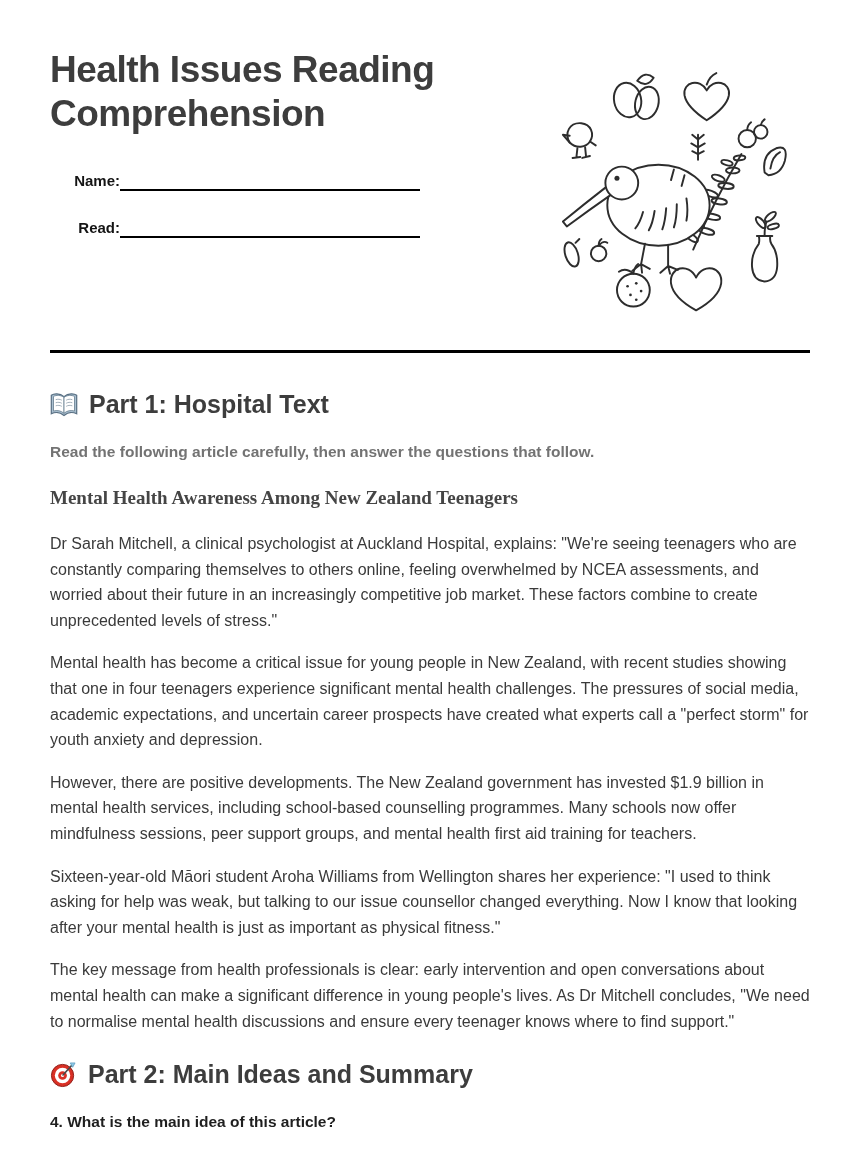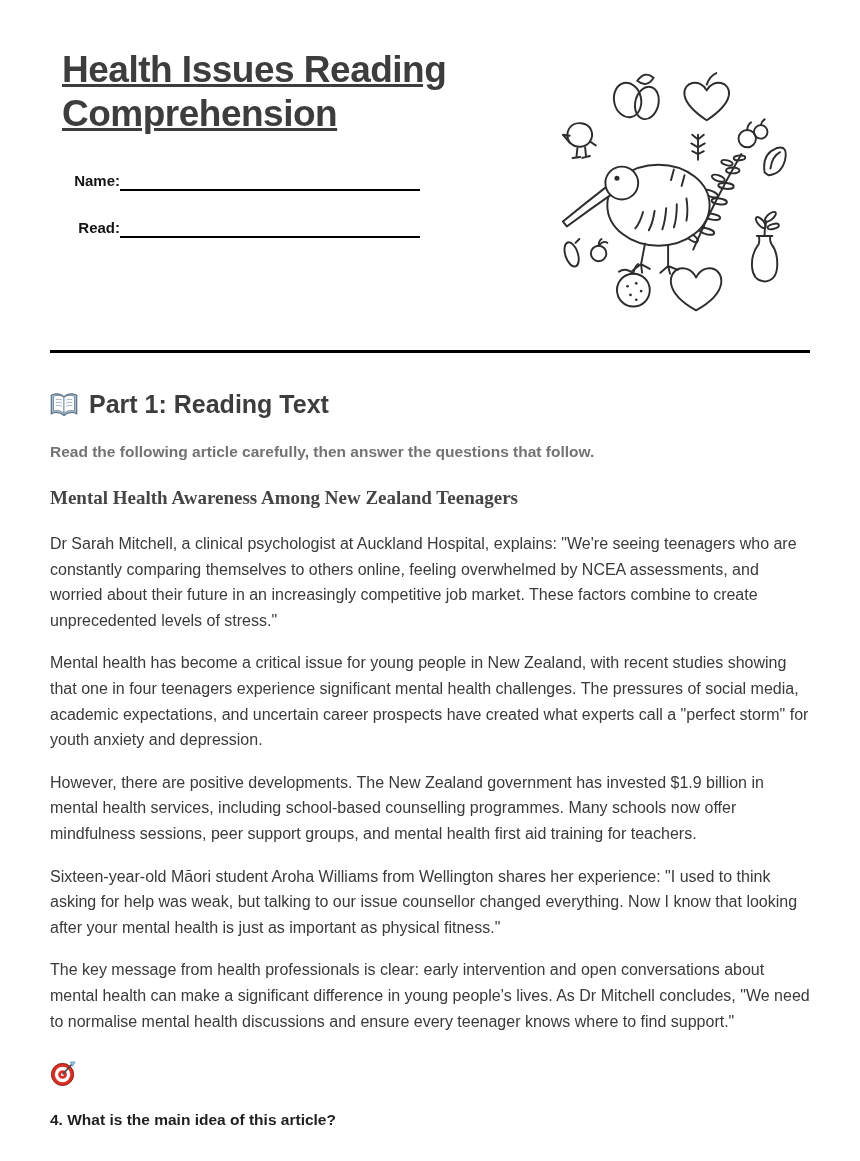--- a/index.html
+++ b/index.html
@@ -7,21 +7,21 @@
   body { font-family: "Liberation Sans", sans-serif; }
   .page { width: 860px; height: 1161px; padding: 48px 50px 0; overflow: hidden; background: #fff; }
 
   .header { display: flex; align-items: flex-start; }
   .header-left { flex: 1; min-width: 0; }
   .header-right { width: 275px; flex: 0 0 275px; }
   .header-right svg { display: block; width: 272px; height: 275px; margin-top: -2px; }
 
   h1.title {
     font-size: 37px; line-height: 1.18; font-weight: 700;
-    color: #3d3d3d; letter-spacing: -0.5px; margin: 0 12px 30px; max-width: 480px; text-decoration: underline;
+    color: #3d3d3d; letter-spacing: -0.5px; margin: 0 0 30px; max-width: 480px;
   }
   .field-row { display: flex; align-items: flex-end; height: 26px; margin-bottom: 21px; }
   .field-label { font-weight: 700; font-size: 15px; color: #141414; width: 70px; padding-bottom: 2px; text-align: right; }
   .field-line { width: 300px; height: 20px; border-bottom: 2px solid #000; }
 
   hr.divider { border: none; border-top: 3px solid #000; margin: 29px 0 0; }
 
   h2.part-heading {
     display: flex; align-items: center; gap: 11px;
     font-size: 25px; font-weight: 700; color: #3d3d3d;
@@ -166,21 +166,21 @@
   <section>
     <h2 class="part-heading">
       <span class="h-icon">
         <svg width="28" height="25" viewBox="0 0 32 28" aria-hidden="true">
           <path d="M16,5 C11,0.5 4,1.5 1.5,3.5 V24.5 C5.5,22.5 11.5,22.5 16,26.5 C20.5,22.5 26.5,22.5 30.5,24.5 V3.5 C28,1.5 21,0.5 16,5 Z" fill="#a9bfd0" stroke="#5a7184" stroke-width="1.4"></path>
           <path d="M16,6 C12.5,3 7,3 4,4.8 V21.5 C8,20.2 12.5,21 16,24 Z" fill="#ffffff" stroke="#6e8596" stroke-width="1"></path>
           <path d="M16,6 C19.5,3 25,3 28,4.8 V21.5 C24,20.2 19.5,21 16,24 Z" fill="#ffffff" stroke="#6e8596" stroke-width="1"></path>
           <path d="M6.5,8.5 c2.5,-0.8 5,-0.6 7,0.6 M6.5,12 c2.5,-0.8 5,-0.6 7,0.6 M6.5,15.5 c2.5,-0.8 5,-0.6 7,0.6 M18.5,9.1 c2,-1.2 4.5,-1.4 7,-0.6 M18.5,12.6 c2,-1.2 4.5,-1.4 7,-0.6 M18.5,16.1 c2,-1.2 4.5,-1.4 7,-0.6" fill="none" stroke="#8a9aa8" stroke-width="0.9"></path>
         </svg>
       </span>
-      <span>Part 1: Reading Text</span>
+      <span>Part 1: Hospital Text</span>
     </h2>
 
     <p class="instruction">Read the following article carefully, then answer the questions that follow.</p>
 
     <h3 class="article-title">Mental Health Awareness Among New Zealand Teenagers</h3>
 
     <p class="body-para">Dr Sarah Mitchell, a clinical psychologist at Auckland Hospital, explains: "We're seeing teenagers who are constantly comparing themselves to others online, feeling overwhelmed by NCEA assessments, and worried about their future in an increasingly competitive job market. These factors combine to create unprecedented levels of stress."</p>
     <p class="body-para">Mental health has become a critical issue for young people in New Zealand, with recent studies showing that one in four teenagers experience significant mental health challenges. The pressures of social media, academic expectations, and uncertain career prospects have created what experts call a "perfect storm" for youth anxiety and depression.</p>
     <p class="body-para">However, there are positive developments. The New Zealand government has invested $1.9 billion in mental health services, including school-based counselling programmes. Many schools now offer mindfulness sessions, peer support groups, and mental health first aid training for teachers.</p>
     <p class="body-para">Sixteen-year-old Māori student Aroha Williams from Wellington shares her experience: "I used to think asking for help was weak, but talking to our issue counsellor changed everything. Now I know that looking after your mental health is just as important as physical fitness."</p>
@@ -192,18 +192,19 @@
       <span class="h-icon">
         <svg width="27" height="27" viewBox="0 0 28 28" aria-hidden="true">
           <circle cx="13" cy="15" r="11.5" fill="#d93025" stroke="#8c1d18" stroke-width="1"></circle>
           <circle cx="13" cy="15" r="8" fill="#ffffff"></circle>
           <circle cx="13" cy="15" r="4.5" fill="#d93025"></circle>
           <circle cx="13" cy="15" r="1.6" fill="#ffffff"></circle>
           <line x1="13" y1="15" x2="23.5" y2="3.5" stroke="#4a4a4a" stroke-width="1.6"></line>
           <path d="M21,2 l5,0 -2.5,4.5 Z" fill="#8ecae6" stroke="#5d9cc0" stroke-width="0.8"></path>
         </svg>
       </span>
+      <span>Part 2: Main Ideas and Summary</span>
     </h2>
 
     <p class="question">4. What is the main idea of this article?</p>
   </section>
 
 </div>
 
 </body></html>

